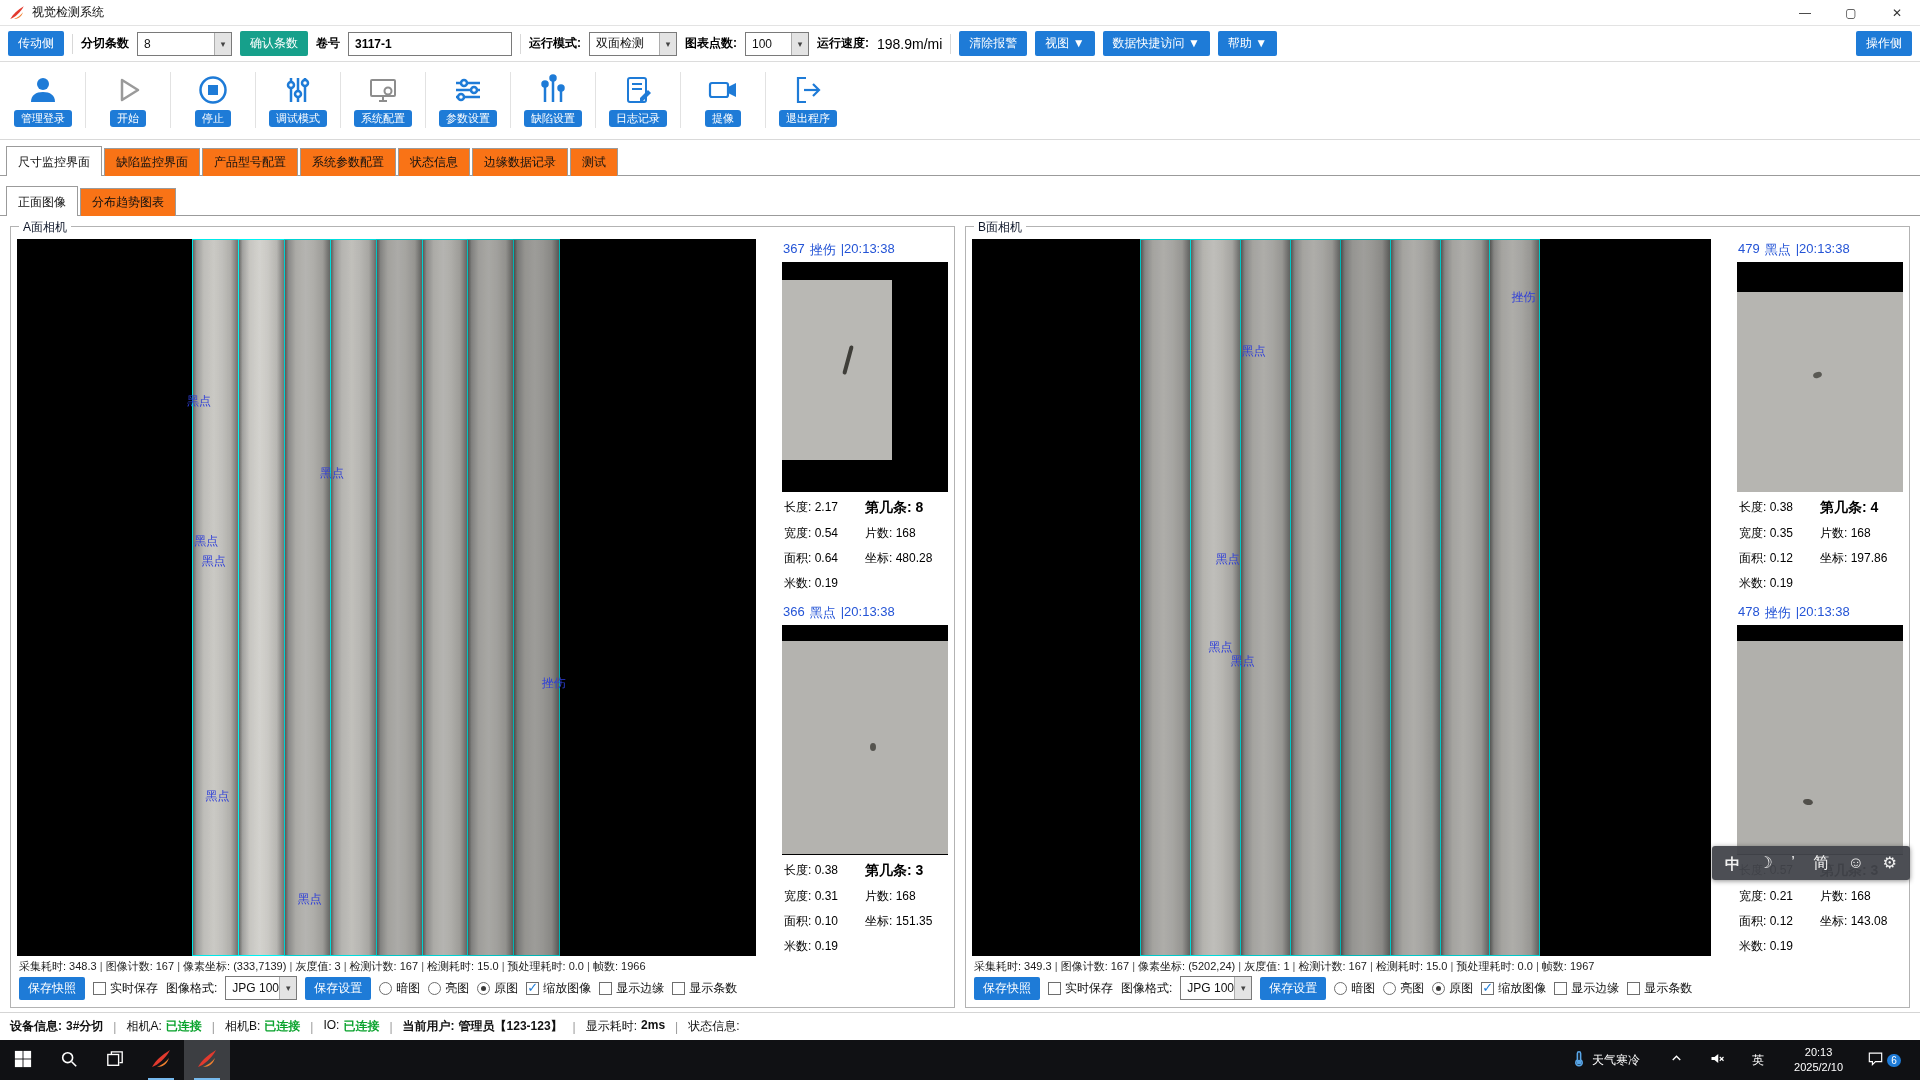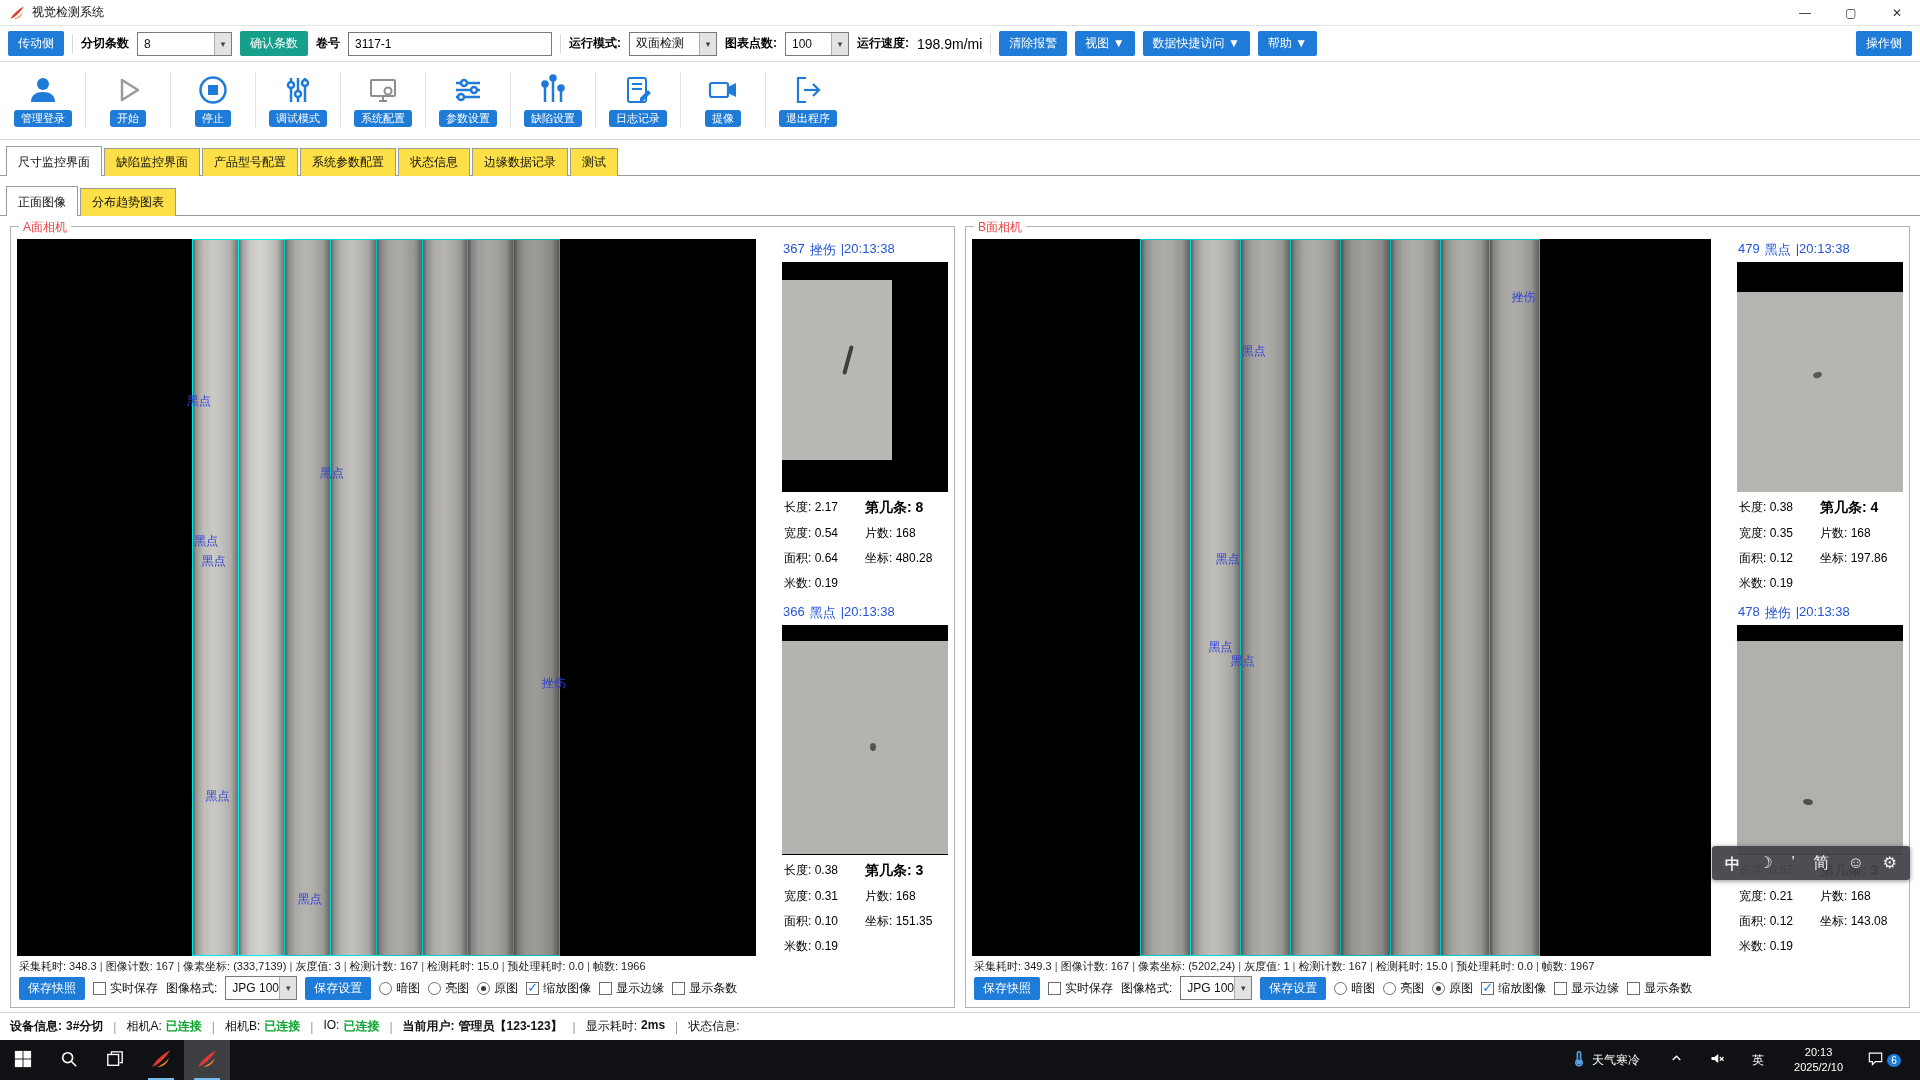--- a/index.html
+++ b/index.html
@@ -20,42 +20,42 @@
   .btn { border:none; cursor:pointer; font-family:inherit; font-size:12px; padding:4px 10px; border-radius:2px; }
   .btn.blue { background:#1e7bd7; color:#fff; }
   .btn.teal { background:#16a08b; color:#fff; }
   .btn.sm { padding:3px 9px; }
   .tb-label { font-weight:bold; color:#000; }
   .vsep { width:1px; height:20px; background:#d8d8d8; }
   .combo { display:inline-flex; align-items:stretch; height:24px; border:1px solid #7a7a7a; background:#fff; }
   .combo-text { display:flex; align-items:center; padding:0 6px; flex:1; overflow:hidden; }
   .combo-arrow { width:17px; background:#e3e3e3; border-left:1px solid #adadad; display:flex; align-items:center; justify-content:center; font-size:9px; color:#444; }
   .w95 { width:95px; } .w88 { width:88px; } .w60 { width:64px; } .w72 { width:72px; }
-  .text-input { height:24px; width:204px; border:1px solid #7a7a7a; padding:0 6px; font-family:inherit; font-size:12px; }
+  .text-input { height:24px; width:164px; border:1px solid #7a7a7a; padding:0 6px; font-family:inherit; font-size:12px;font-weight:bold; }
   .speed-value { font-size:14px; color:#000; }
   .push-right { margin-left:auto; }
 
   
   .iconbar { height:78px; display:flex; align-items:center; padding:4px 6px 6px; background:#fff; border-bottom:1px solid #d9d9d9; }
   .icon-item { width:74px; display:flex; flex-direction:column; align-items:center; justify-content:center; gap:2px; cursor:pointer; }
   .ti-icon { height:36px; display:flex; align-items:center; justify-content:center; }
   .ti-icon svg { width:32px; height:32px; }
   .icon-label { background:#1e7bd7; color:#fff; font-size:11px; padding:1px 7px; border-radius:3px; white-space:nowrap; }
   .icon-divider { width:1px; height:56px; background:#e2e2e2; margin:0 5px; }
 
   
   .tabstrip { display:flex; align-items:flex-end; margin-top:6px; padding:0 6px; height:30px; border-bottom:1px solid #9b9b9b; }
   .tabstrip.sub { margin-top:10px; }
-  .tab { padding:5px 11px 5px; border:1px solid #9b9b9b; border-bottom:none; background:#fde047; margin-right:2px; cursor:pointer; font-size:12px; position:relative; top:1px; }
+  .tab { padding:5px 11px 5px; border:1px solid #9b9b9b; border-bottom:none; background:#f97316; margin-right:2px; cursor:pointer; font-size:12px; position:relative; top:1px; }
   .tab.active { background:#fff; padding-top:7px; z-index:2;text-align:right; }
 
   
   .content { flex:1; display:flex; gap:10px; padding:10px 10px 4px; min-height:0; }
   .group { flex:1; border:1px solid #b3b3b3; position:relative; padding:12px 6px 4px; display:flex; flex-direction:column; min-width:0; }
-  .group-title { position:absolute; top:-8px; left:8px; background:#fff; padding:0 4px; font-size:12px; color:#ef4444; }
+  .group-title { position:absolute; top:-8px; left:8px; background:#fff; padding:0 4px; font-size:12px; color:#0f172a; }
   .panel-body { flex:1; display:flex; gap:6px; min-height:0; }
 
   .cam-image { flex:1; background:#000; position:relative; overflow:hidden; min-width:0; }
   .strips { position:absolute; top:0; bottom:0; display:flex; }
   .strips.pa { left:23.7%; width:49.8%; }
   .strips.pb { left:22.8%; width:54.1%; }
   .strip { flex:1; border:1px solid #00d8d8; margin-left:-1px;
     background:linear-gradient(90deg,#5c5c5a 0%,#8f8f8d 8%,#b0afab 24%,#bbbab6 46%,#b3b2ae 64%,#a2a19d 84%,#686866 100%); }
   .strip:first-child { margin-left:0; }
   .strip.s1 { filter:brightness(1.08); } .strip.s2 { filter:brightness(1.13); }

